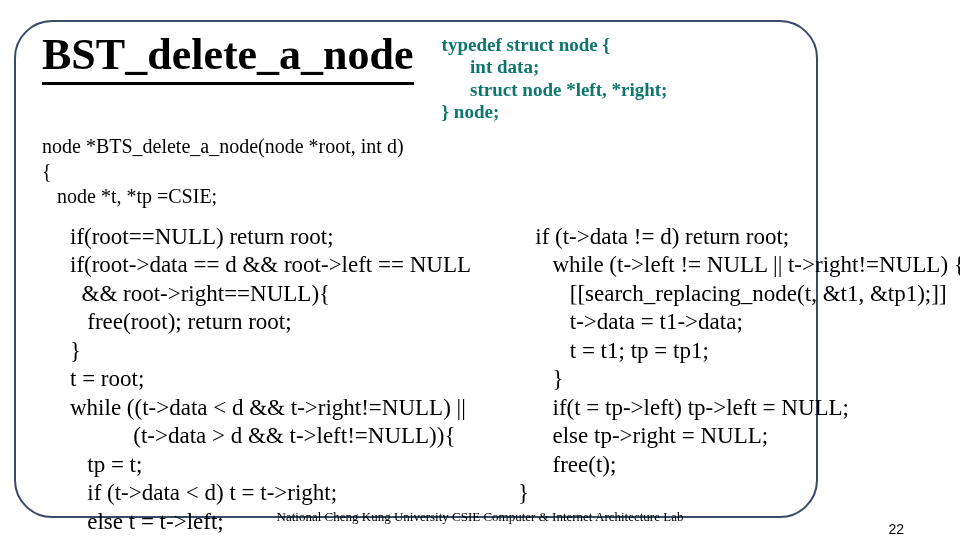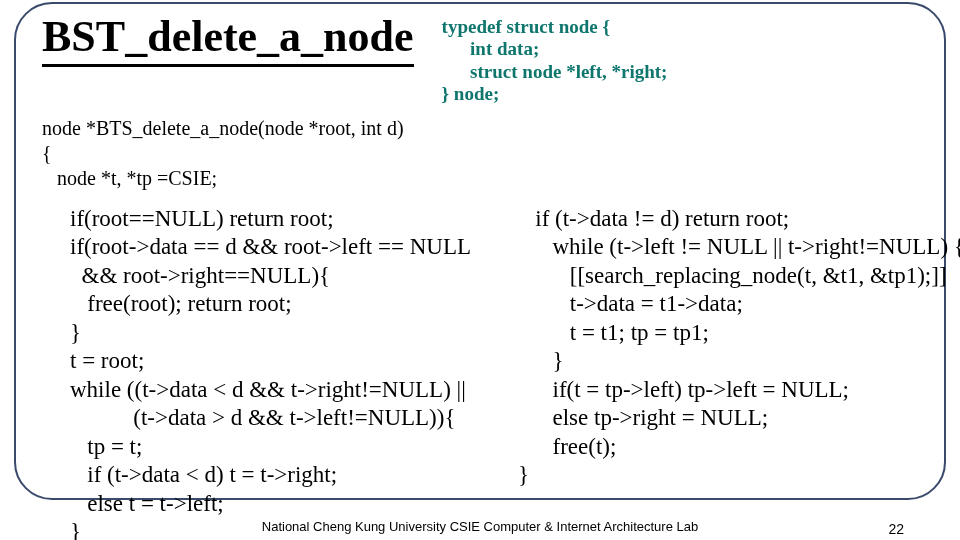--- a/index.html
+++ b/index.html
@@ -5,23 +5,23 @@
   * { margin: 0; padding: 0; box-sizing: border-box; }
   body {
     width: 960px;
     height: 540px;
     background: #fff;
     font-family: "Times New Roman", Times, serif;
     position: relative;
   }
   .slide {
     position: absolute;
-    top: 2px;
+    top: 20px;
     left: 14px;
-    width: 932px;
+    width: 804px;
     height: 498px;
     border: 2.5px solid #3a4a6b;
     border-radius: 38px;
     padding: 10px 13px 0 26px;
   }
   .header-row {
     display: flex;
     align-items: flex-start;
     gap: 28px;
   }
@@ -56,25 +56,25 @@
   .col {
     font-size: 23px;
     color: #000;
     line-height: 1.24;
     white-space: pre;
   }
   .col-left { flex: 0 0 460px; padding-left: 28px; }
   .col-right { flex: 1; }
   .footer {
     position: absolute;
-    bottom: 6px;
+    bottom: 15px;
     left: 0;
     width: 100%;
     text-align: center;
-    font-family: Liberation Sans, sans-serif;
+    font-family: Liberation Serif, serif;
     font-size: 13px;
     color: #000;
   }
   .pagenum {
     position: absolute;
     right: 56px;
     bottom: 3px;
     font-family: Arial, sans-serif;
     font-size: 14px;
     color: #000;

